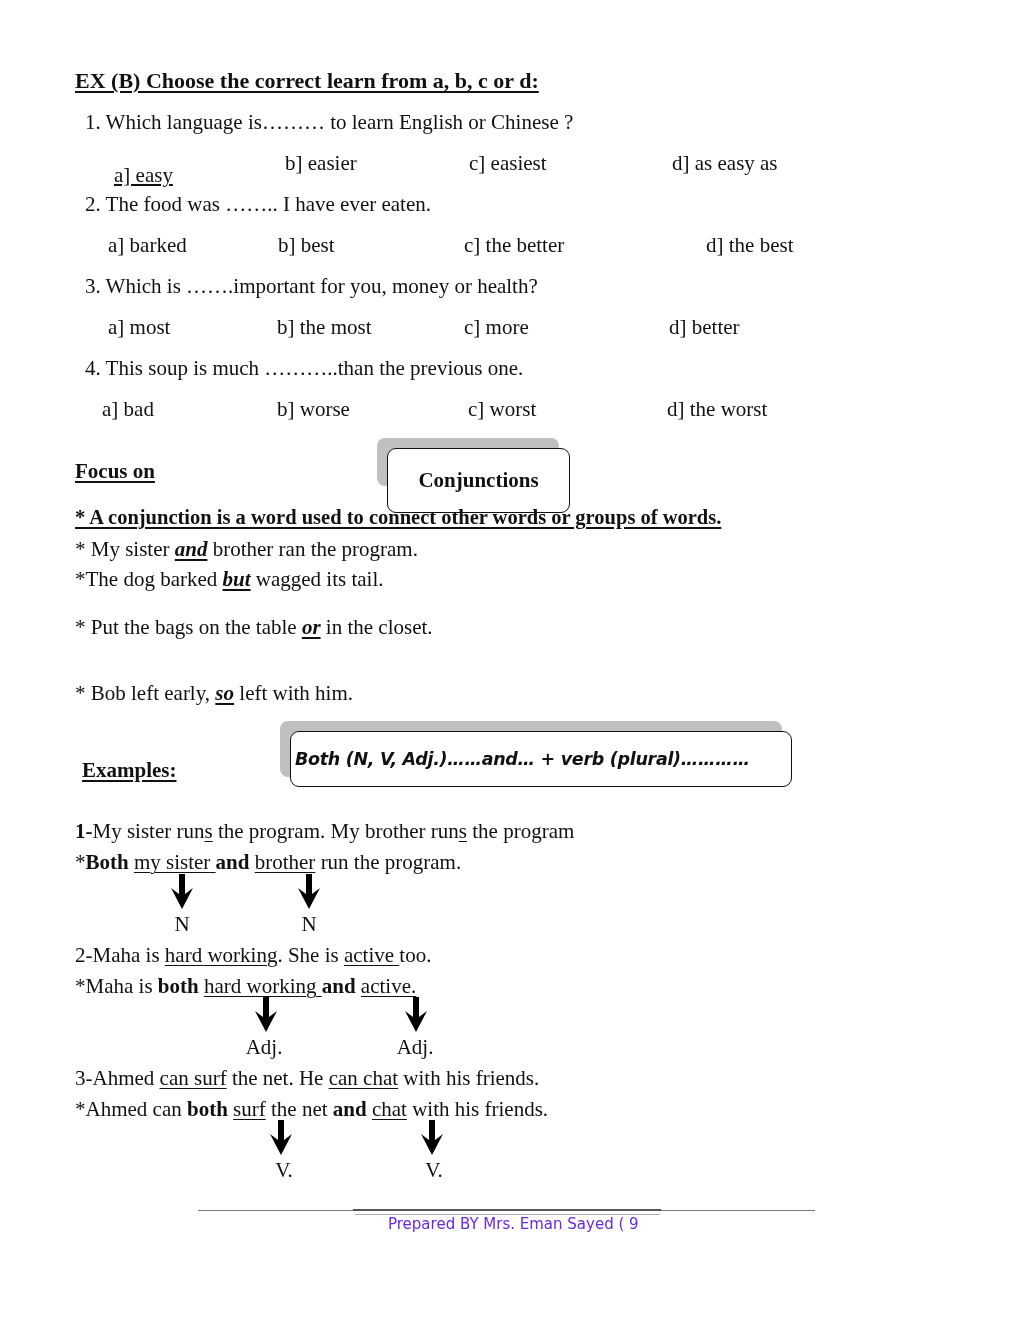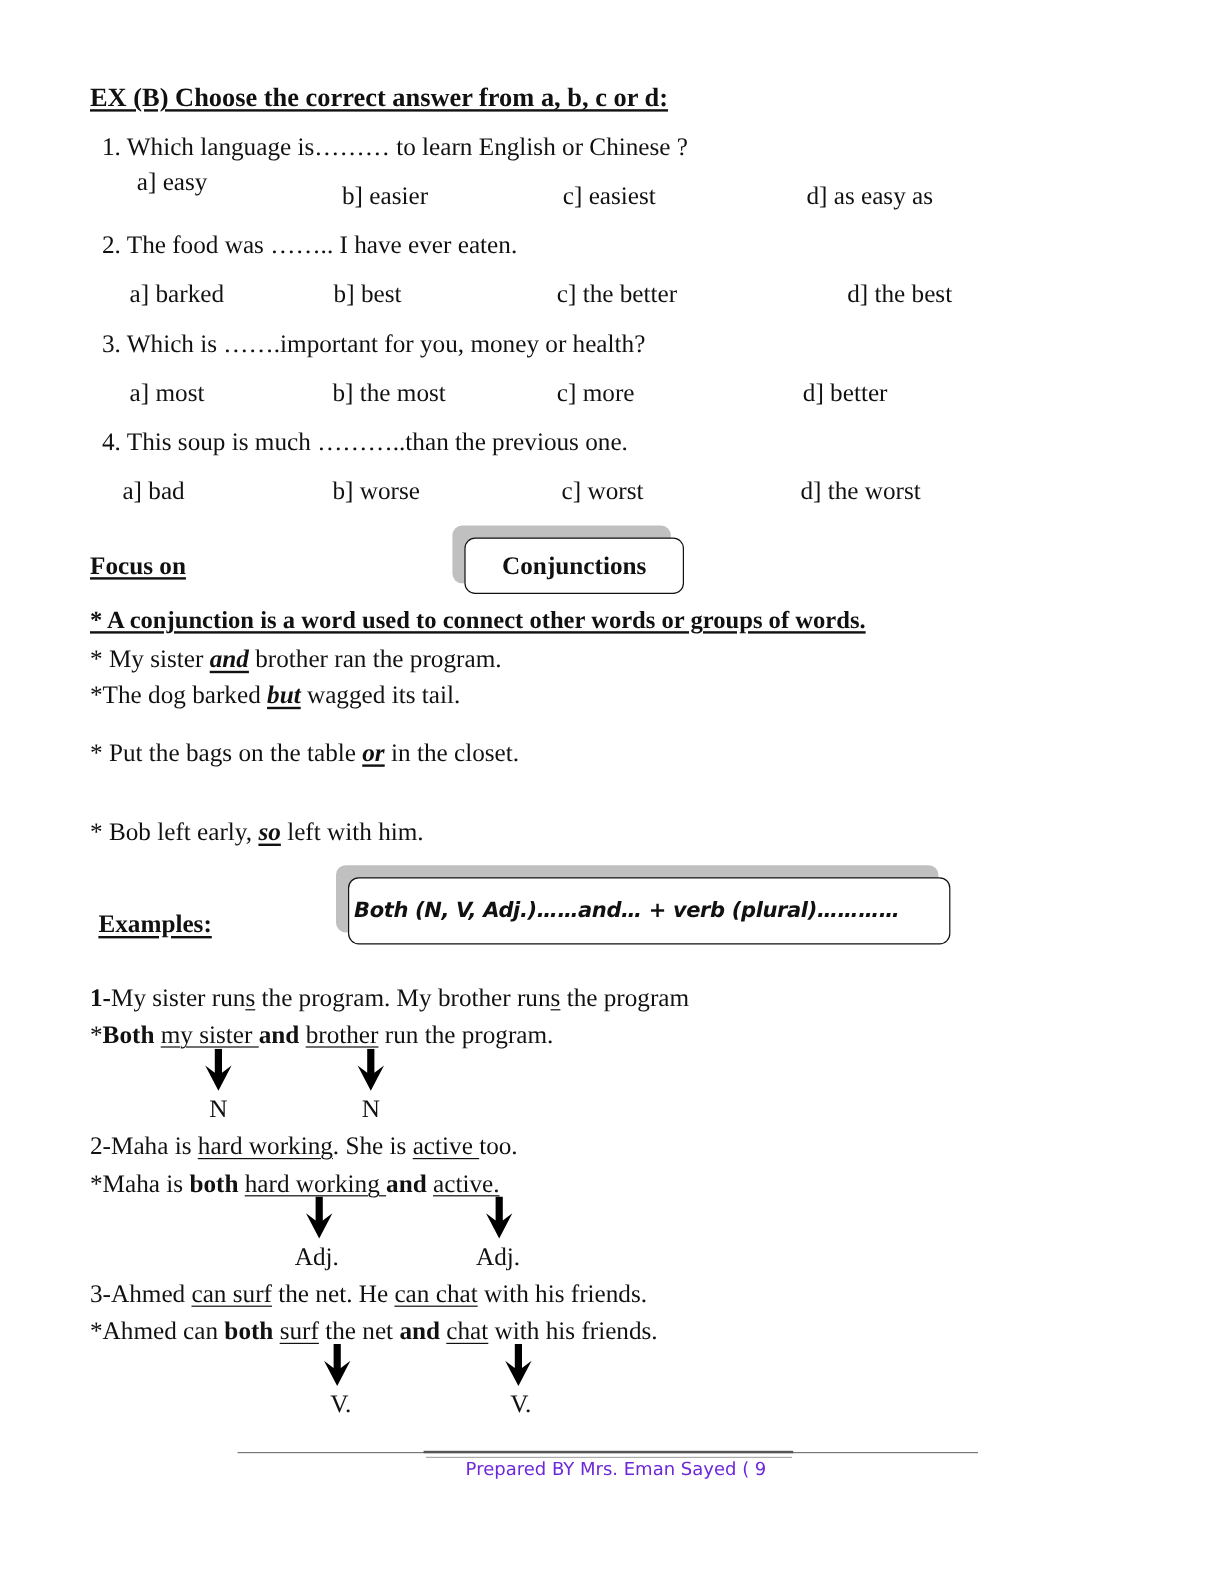--- a/index.html
+++ b/index.html
@@ -46,24 +46,24 @@
 
   .footer-line { position: absolute; height: 1px; background: #555; }
   .footer-text {
     position: absolute; left: 388px; top: 1215px;
     font-family: "DejaVu Sans", "Liberation Sans", sans-serif; font-size: 15px; color: #6d28d9;
   }
 </style>
 </head>
 <body>
 
-<div class="abs heading" style="left:75px; top:68px; font-size:22px;">EX (B) Choose the correct answer from a, b, c or d:</div>
+<div class="abs heading" style="left:75px; top:68px; font-size:22px;">EX (B) Choose the correct learn from a, b, c or d:</div>
 
 <div class="abs" style="left:85px; top:110px;text-align:right;">1. Which language is……… to learn English or Chinese ?</div>
-<div class="opt" style="left:114px; top:139px;">a] easy</div>
+<div class="opt" style="left:114px; top:163px;text-decoration:underline;">a] easy</div>
 <div class="opt" style="left:285px; top:151px;">b] easier</div>
 <div class="opt" style="left:469px; top:151px;">c] easiest</div>
 <div class="opt" style="left:672px; top:151px;">d] as easy as</div>
 
 <div class="abs" style="left:85px; top:192px;">2.  The food was …….. I have ever eaten.</div>
 <div class="opt" style="left:108px; top:233px;">a] barked</div>
 <div class="opt" style="left:278px; top:233px;">b] best</div>
 <div class="opt" style="left:464px; top:233px;">c] the better</div>
 <div class="opt" style="left:668px; top:233px;margin-left:38px;">d] the best</div>
 
@@ -75,21 +75,21 @@
 
 <div class="abs" style="left:85px; top:356px;">4. This soup is much ………..than the previous one.</div>
 <div class="opt" style="left:102px; top:397px;">a] bad</div>
 <div class="opt" style="left:277px; top:397px;">b] worse</div>
 <div class="opt" style="left:468px; top:397px;">c] worst</div>
 <div class="opt" style="left:667px; top:397px;">d] the worst</div>
 
 <div class="abs heading" style="left:75px; top:459px;">Focus on </div>
 
 <div class="box-shadow" style="left:377px; top:438px; width:182px; height:48px;"></div>
-<div class="box title-box" style="left:387px; top:448px; width:183px; height:47px;">
+<div class="box title-box" style="left:387px; top:448px; width:183px; height:65px;">
   <span>Conjunctions</span>
 </div>
 
 <div class="abs bu" style="left:75px; top:506px; font-size:20.5px; text-decoration-thickness:2px;">* A conjunction is a word used to connect other words or groups of words.</div>
 
 <div class="abs" style="left:75px; top:537px;">
   <span>* My sister </span><span class="kw">and</span><span> brother ran the program.</span>
 </div>
 <div class="abs" style="left:75px; top:567px;">
   <span>*The dog barked </span><span class="kw">but</span><span> wagged its tail.</span>

